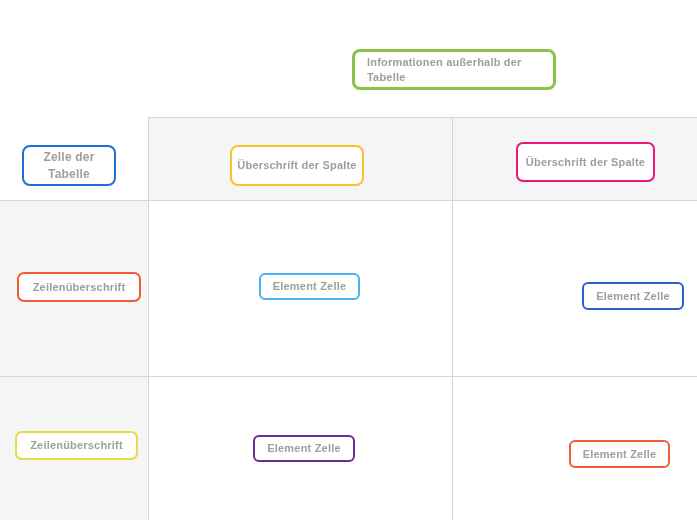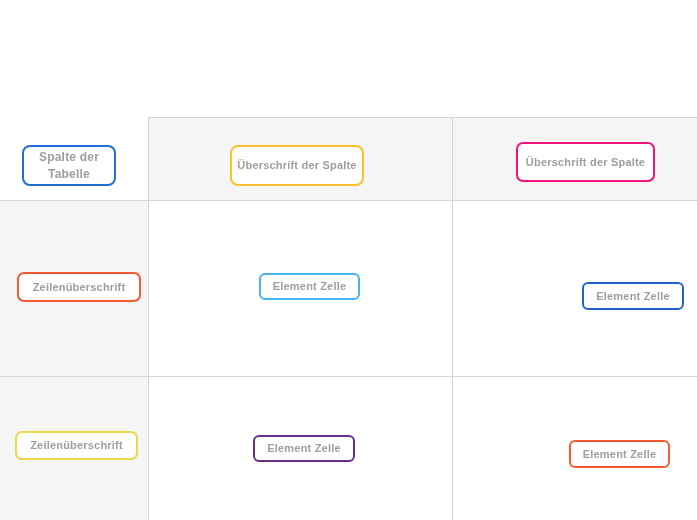--- a/index.html
+++ b/index.html
@@ -80,23 +80,26 @@
 
   <div class="fill fill-header-band"></div>
   <div class="fill fill-left-column"></div>
 
   <div class="line hline hline-top"></div>
   <div class="line hline hline-mid"></div>
   <div class="line hline hline-bottom"></div>
   <div class="line vline vline-left"></div>
   <div class="line vline vline-right"></div>
 
+  <div class="tag tag-outside-note" style="border-color: rgb(139, 195, 74);">
+    <span>Informationen außerhalb der Tabelle</span>
+  </div>
 
   <div class="tag tag-table-title" style="border-color: rgb(30, 111, 214);">
-    <span>Spalte der Tabelle</span>
+    <span>Zelle der Tabelle</span>
   </div>
 
   <div class="tag tag-col-header-1" style="border-color: rgb(251, 192, 45);">
     <span>Überschrift der Spalte</span>
   </div>
 
   <div class="tag tag-col-header-2" style="border-color: rgb(240, 20, 122);">
     <span>Überschrift der Spalte</span>
   </div>
 

